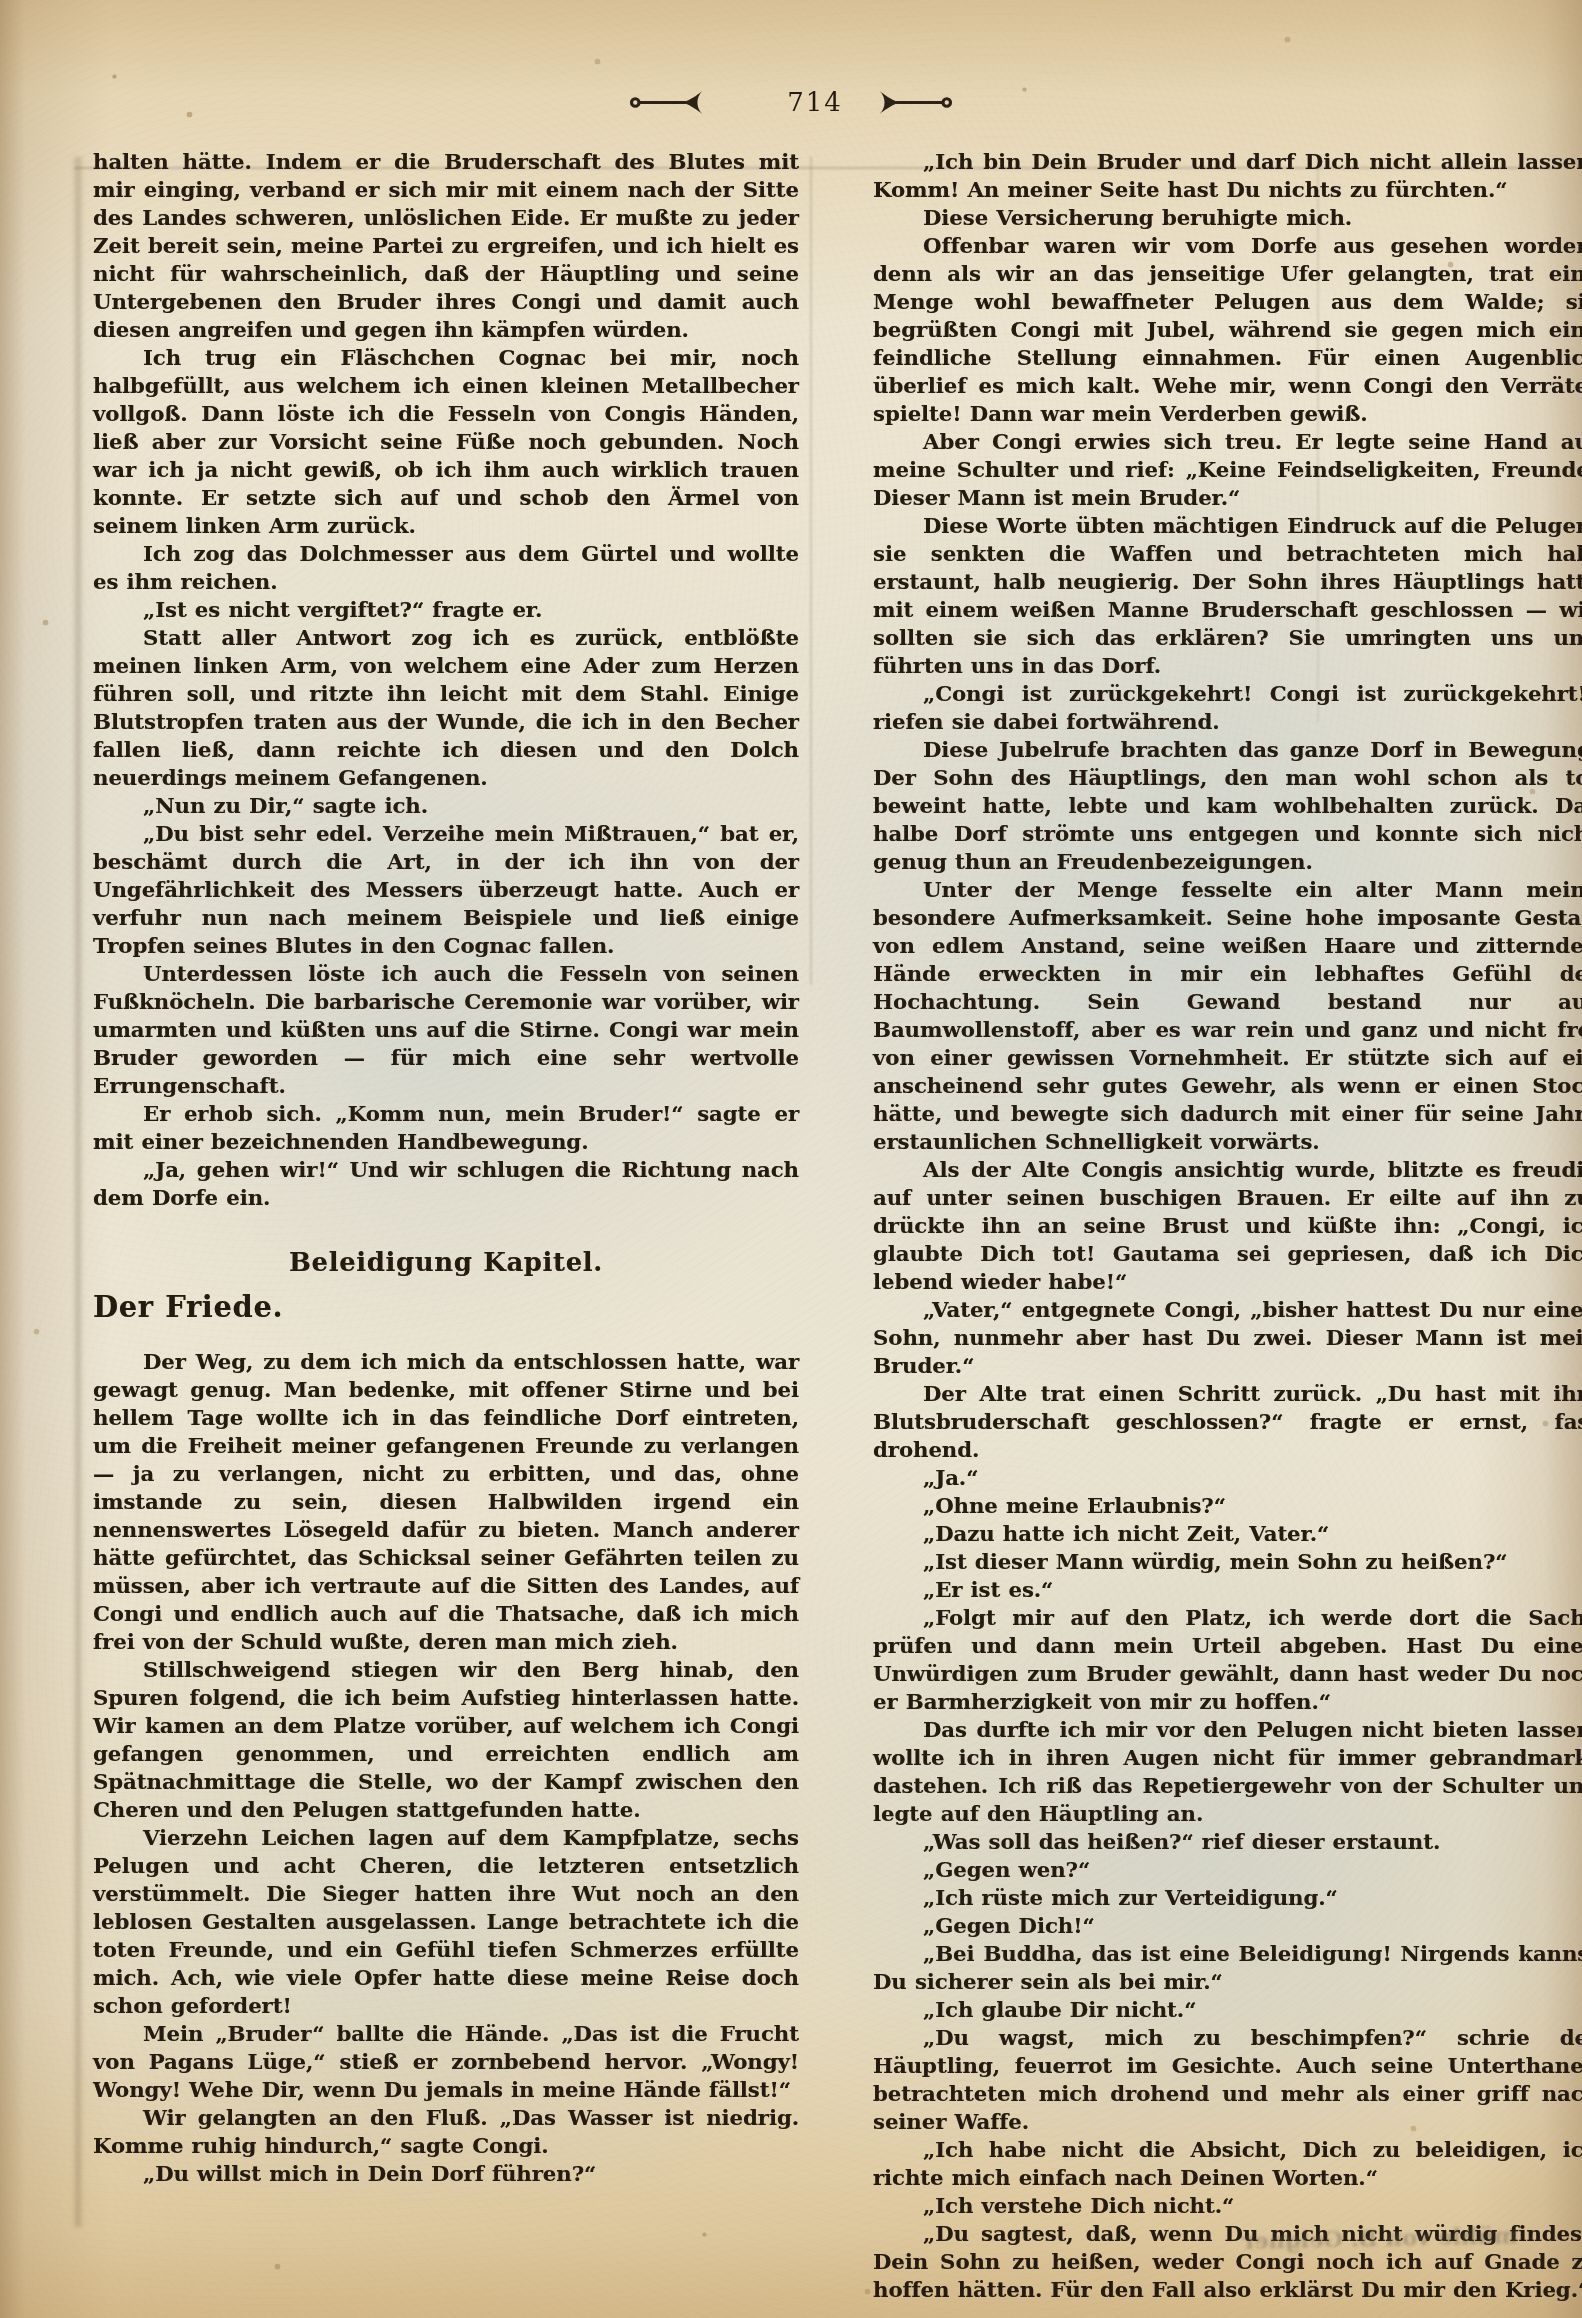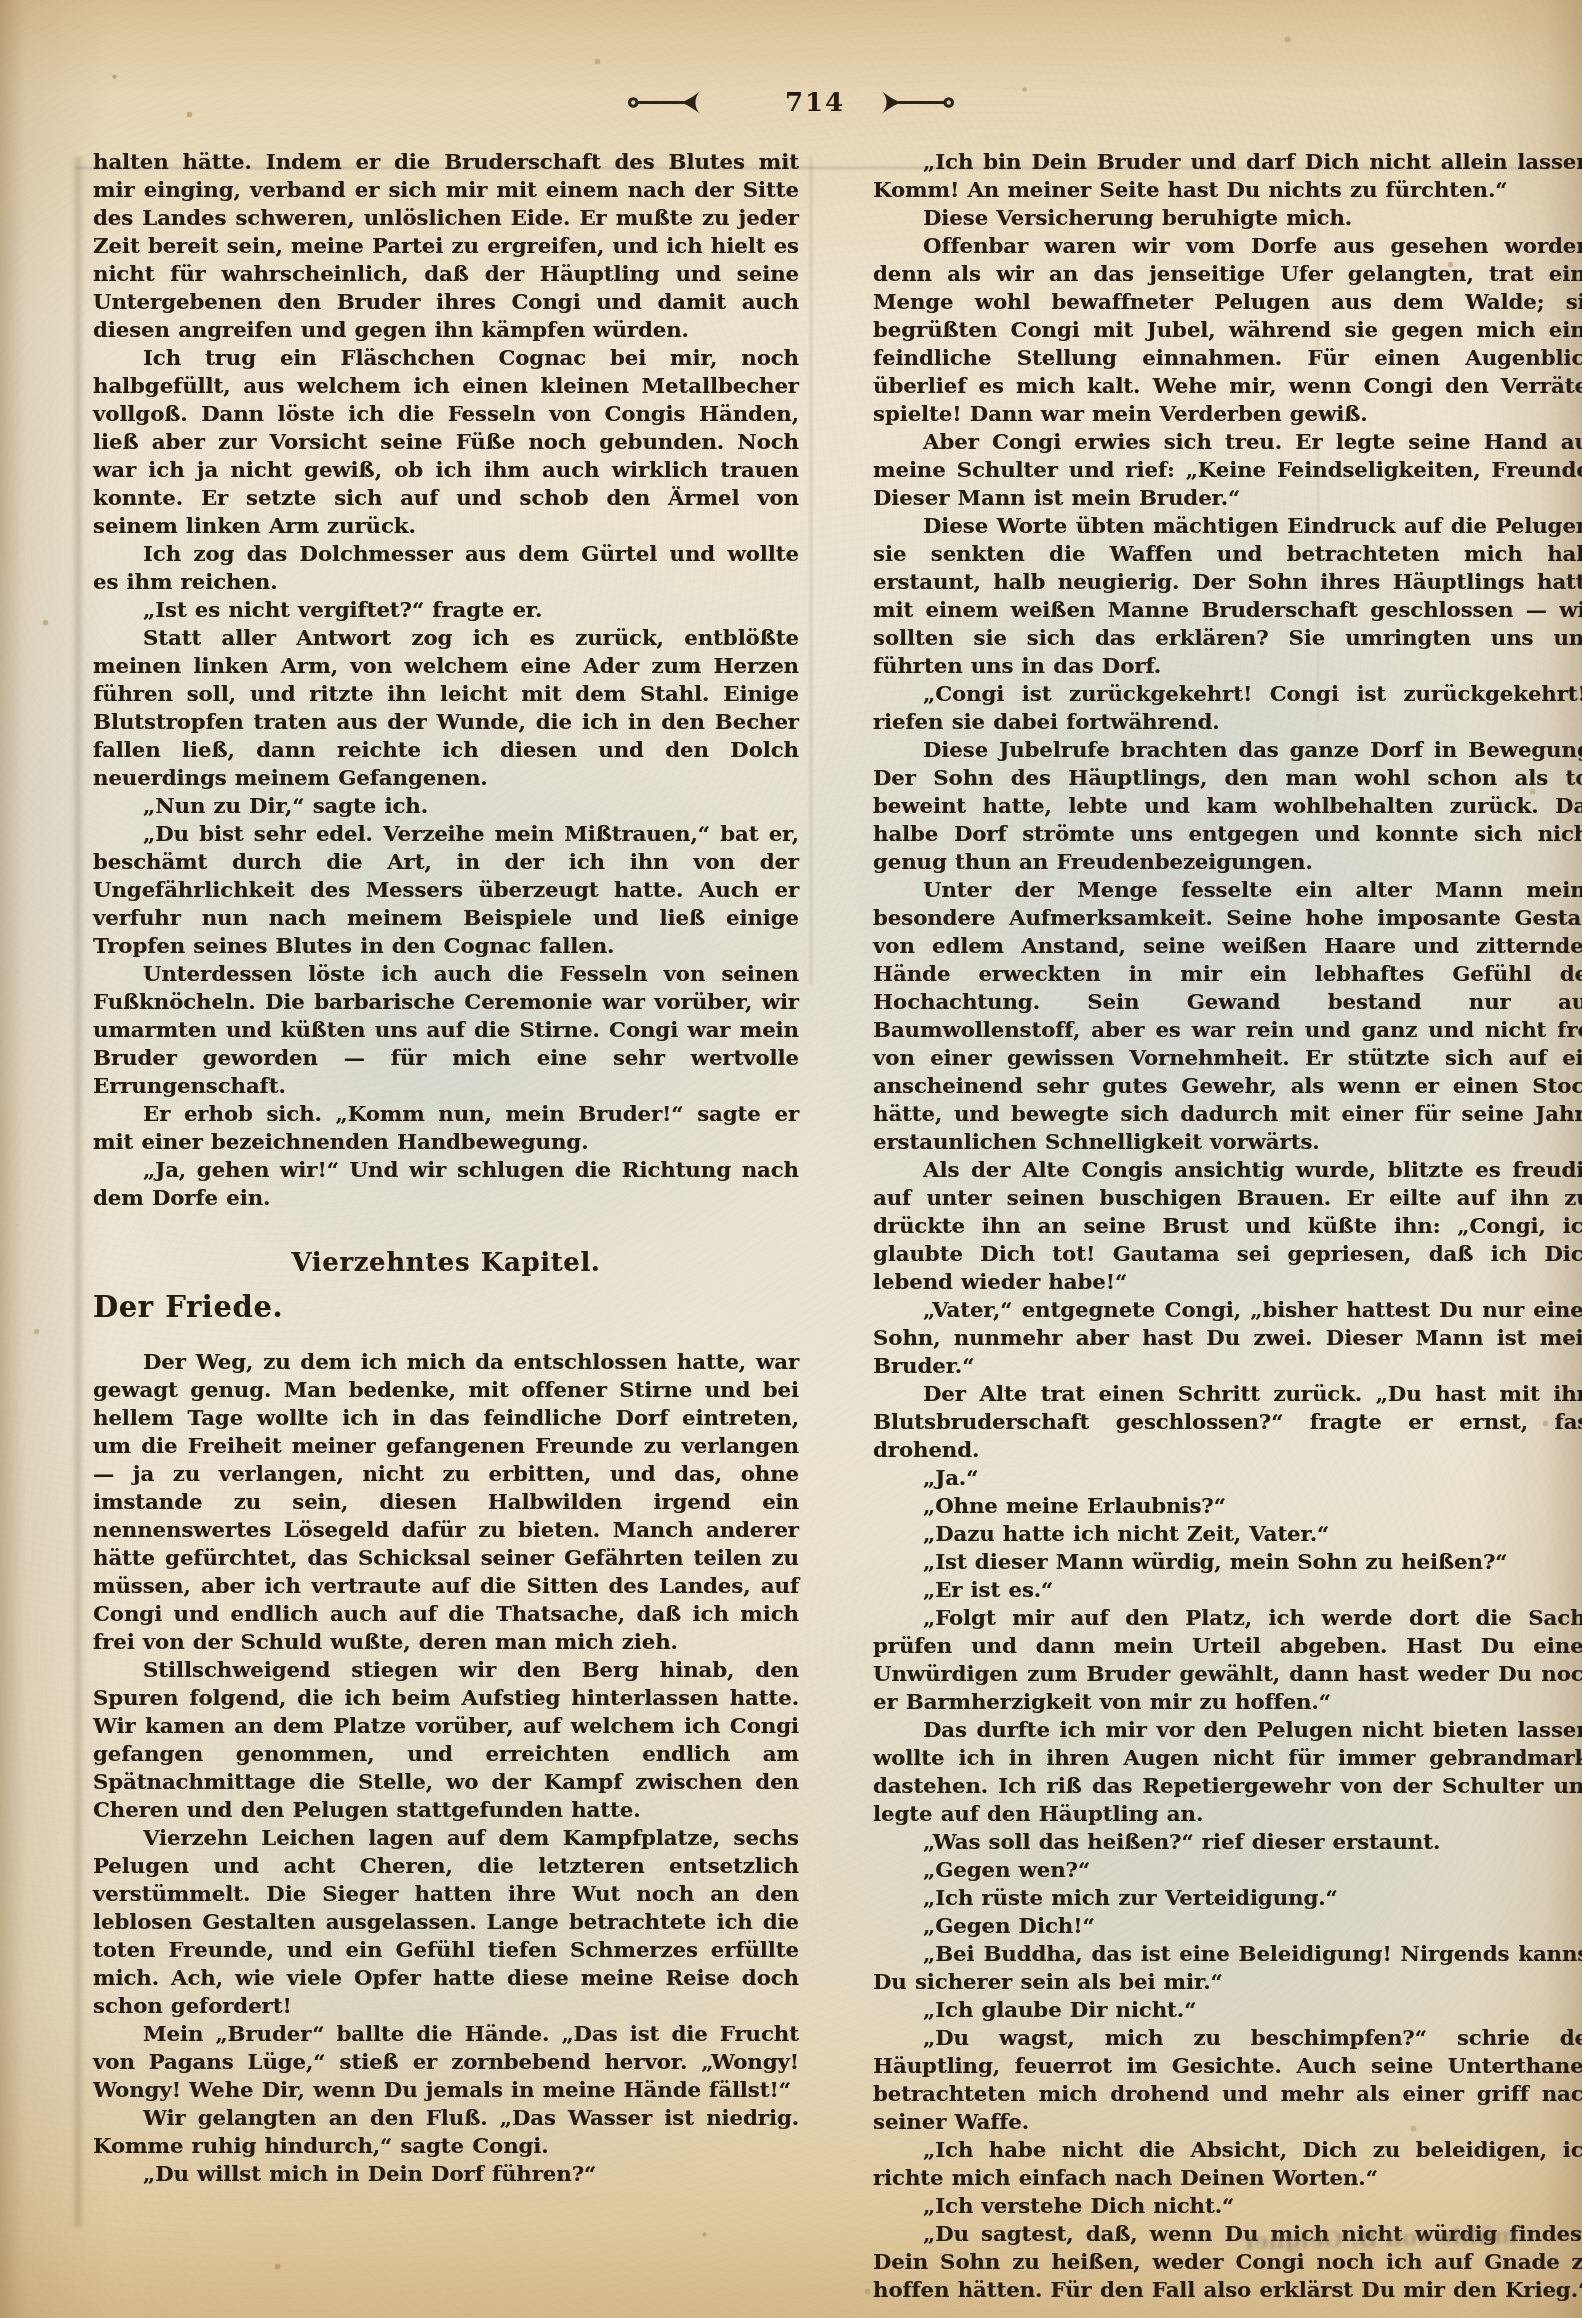--- a/index.html
+++ b/index.html
@@ -53,21 +53,21 @@
       276px 2265px 0 1.3px rgba(135,98,52,0.35),
       866px 2290px 0 1.3px rgba(135,98,52,0.28),
       1412px 2127px 0 1.3px rgba(135,98,52,0.30),
       113px 75px 0 0.6px rgba(120,85,45,0.40),
       703px 2233px 0 0.6px rgba(120,85,45,0.32),
       1286px 38px 0 1.3px rgba(135,98,52,0.30);}
   .header{
     position:absolute;left:0;top:74px;width:1582px;height:56px;
     display:flex;align-items:center;justify-content:center;gap:29px;
   }
-  .pagenum{font-size:26px;font-weight:bold;letter-spacing:1.9px;color:#241a10;margin-left:48px;}
+  .pagenum{font-size:26px;font-weight:normal;letter-spacing:1.9px;color:#241a10;margin-left:48px;}
   .orn{display:inline-block;line-height:0;color:#2a2117;}
   .orn svg{display:block;}
   .orn.flip svg{transform:scaleX(-1);}
   .col{
     position:absolute;top:148px;
     font-size:21.3px;line-height:28px;font-weight:bold;
     text-align:justify;letter-spacing:-0.1px;word-spacing:0.9px;
     text-shadow:0 0 0.6px rgba(36,26,16,0.40);
   }
   .col-left{left:93px;width:706px;}
@@ -122,21 +122,21 @@
       <p class="noindent">halten hätte. Indem er die Bruderschaft des Blutes mit mir einging, verband er sich mir mit einem nach der Sitte des Landes schweren, unlöslichen Eide. Er mußte zu jeder Zeit bereit sein, meine Partei zu ergreifen, und ich hielt es nicht für wahrscheinlich, daß der Häuptling und seine Untergebenen den Bruder ihres Congi und damit auch diesen angreifen und gegen ihn kämpfen würden.</p>
       <p>Ich trug ein Fläschchen Cognac bei mir, noch halbgefüllt, aus welchem ich einen kleinen Metallbecher vollgoß. Dann löste ich die Fesseln von Congis Händen, ließ aber zur Vorsicht seine Füße noch gebunden. Noch war ich ja nicht gewiß, ob ich ihm auch wirklich trauen konnte. Er setzte sich auf und schob den Ärmel von seinem linken Arm zurück.</p>
       <p>Ich zog das Dolchmesser aus dem Gürtel und wollte es ihm reichen.</p>
       <p>„Ist es nicht vergiftet?“ fragte er.</p>
       <p>Statt aller Antwort zog ich es zurück, entblößte meinen linken Arm, von welchem eine Ader zum Herzen führen soll, und ritzte ihn leicht mit dem Stahl. Einige Blutstropfen traten aus der Wunde, die ich in den Becher fallen ließ, dann reichte ich diesen und den Dolch neuerdings meinem Gefangenen.</p>
       <p>„Nun zu Dir,“ sagte ich.</p>
       <p>„Du bist sehr edel. Verzeihe mein Mißtrauen,“ bat er, beschämt durch die Art, in der ich ihn von der Ungefährlichkeit des Messers überzeugt hatte. Auch er verfuhr nun nach meinem Beispiele und ließ einige Tropfen seines Blutes in den Cognac fallen.</p>
       <p>Unterdessen löste ich auch die Fesseln von seinen Fußknöcheln. Die barbarische Ceremonie war vorüber, wir umarmten und küßten uns auf die Stirne. Congi war mein Bruder geworden — für mich eine sehr wertvolle Errungenschaft.</p>
       <p>Er erhob sich. „Komm nun, mein Bruder!“ sagte er mit einer bezeichnenden Handbewegung.</p>
       <p>„Ja, gehen wir!“ Und wir schlugen die Richtung nach dem Dorfe ein.</p>
-      <h2>Vierzehntes Kapitel.</h2>
+      <h2>Beleidigung Kapitel.</h2>
       <h3>Der Friede.</h3>
       <p>Der Weg, zu dem ich mich da entschlossen hatte, war gewagt genug. Man bedenke, mit offener Stirne und bei hellem Tage wollte ich in das feindliche Dorf eintreten, um die Freiheit meiner gefangenen Freunde zu verlangen — ja zu verlangen, nicht zu erbitten, und das, ohne imstande zu sein, diesen Halbwilden irgend ein nennenswertes Lösegeld dafür zu bieten. Manch anderer hätte gefürchtet, das Schicksal seiner Gefährten teilen zu müssen, aber ich vertraute auf die Sitten des Landes, auf Congi und endlich auch auf die Thatsache, daß ich mich frei von der Schuld wußte, deren man mich zieh.</p>
       <p>Stillschweigend stiegen wir den Berg hinab, den Spuren folgend, die ich beim Aufstieg hinterlassen hatte. Wir kamen an dem Platze vorüber, auf welchem ich Congi gefangen genommen, und erreichten endlich am Spätnachmittage die Stelle, wo der Kampf zwischen den Cheren und den Pelugen stattgefunden hatte.</p>
       <p>Vierzehn Leichen lagen auf dem Kampfplatze, sechs Pelugen und acht Cheren, die letzteren entsetzlich verstümmelt. Die Sieger hatten ihre Wut noch an den leblosen Gestalten ausgelassen. Lange betrachtete ich die toten Freunde, und ein Gefühl tiefen Schmerzes erfüllte mich. Ach, wie viele Opfer hatte diese meine Reise doch schon gefordert!</p>
       <p>Mein „Bruder“ ballte die Hände. „Das ist die Frucht von Pagans Lüge,“ stieß er zornbebend hervor. „Wongy! Wongy! Wehe Dir, wenn Du jemals in meine Hände fällst!“</p>
       <p>Wir gelangten an den Fluß. „Das Wasser ist niedrig. Komme ruhig hindurch,“ sagte Congi.</p>
       <p>„Du willst mich in Dein Dorf führen?“</p>
     </div>
   <div class="col col-right" id="col-right">
       <p>„Ich bin Dein Bruder und darf Dich nicht allein lassen. Komm! An meiner Seite hast Du nichts zu fürchten.“</p>

